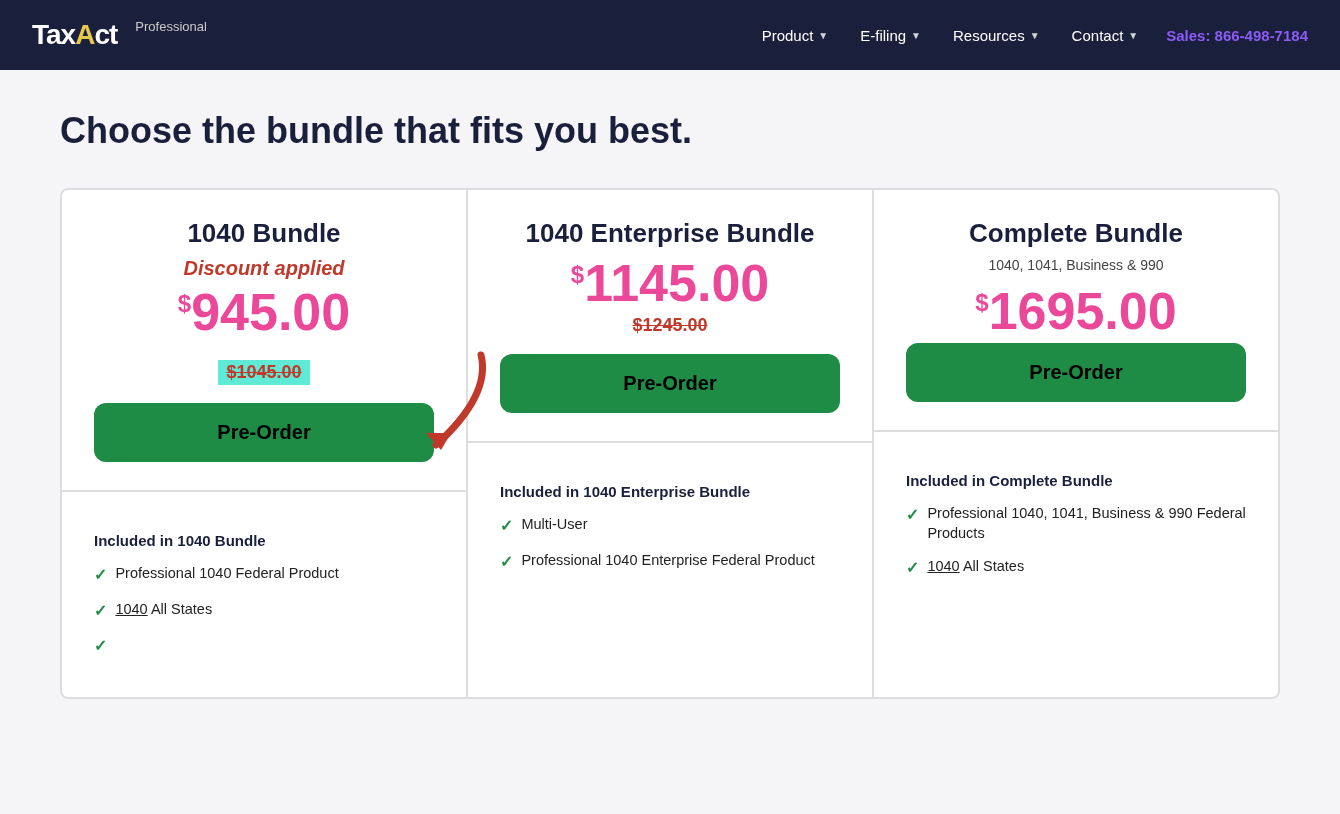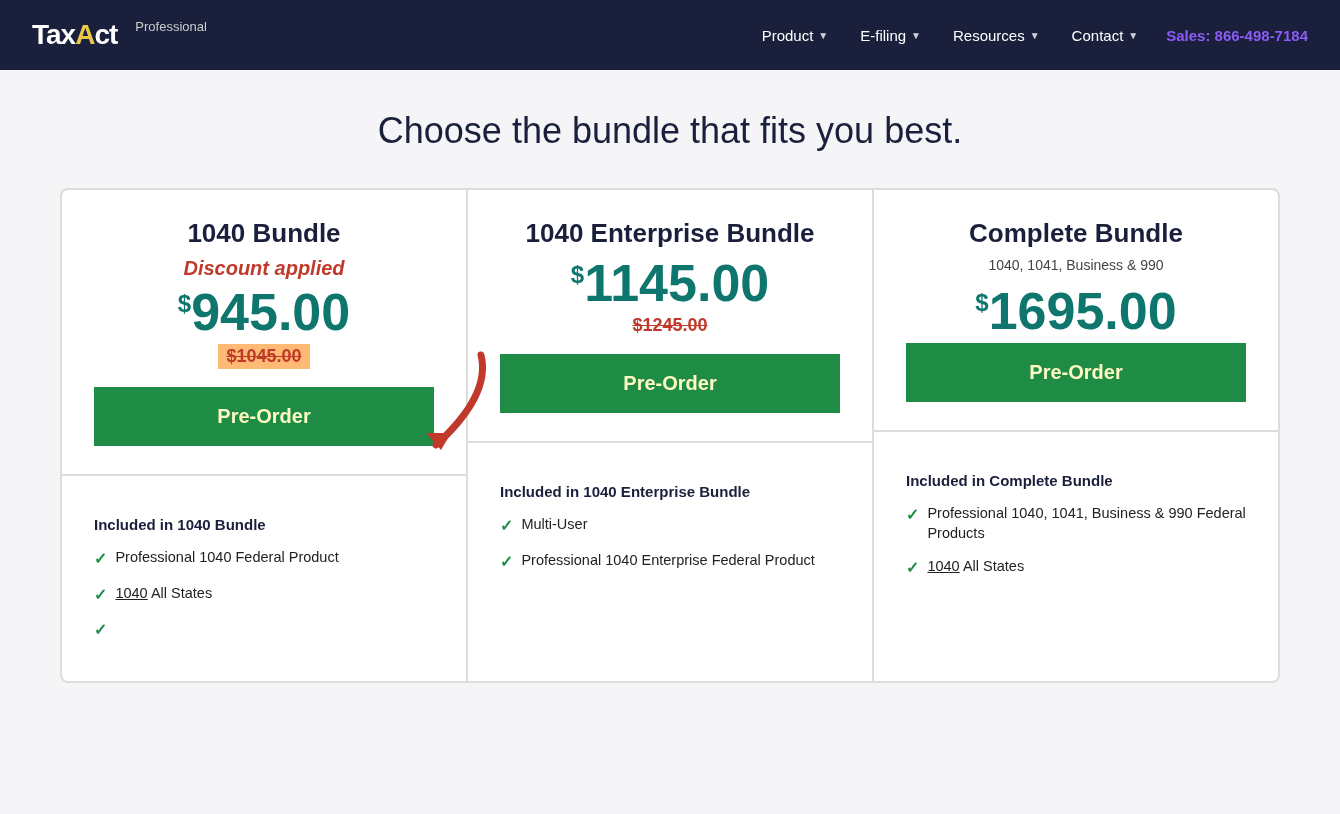--- a/index.html
+++ b/index.html
@@ -59,23 +59,23 @@
       font-weight: 700;
       margin-left: 16px;
       white-space: nowrap;
     }
 
     
     .main-content {
       padding: 40px 60px 40px;
     }
     .page-title {
-      text-align: center;
+      text-align: left;
       font-size: 36px;
-      font-weight: 400;
+      font-weight: 700;
       color: #1a1f3c;
       margin-bottom: 36px;
     }
 
     
     .bundles {
       display: flex;
       gap: 0;
       border: 2px solid #ddd;
       border-radius: 8px;
@@ -109,21 +109,21 @@
       color: #c0392b;
       font-style: italic;
       font-size: 20px;
       font-weight: 700;
       text-align: center;
       margin-bottom: 6px;
     }
     .price-current {
       font-size: 52px;
       font-weight: 900;
-      color: #0f766e;
+      color: #ec4899;
       text-align: center;
       line-height: 1;
       margin-bottom: 6px;
     }
     .price-current sup {
       font-size: 24px;
       vertical-align: super;
       font-weight: 900;
     }
     .price-old-wrapper {
@@ -131,32 +131,33 @@
       margin-bottom: 18px;
     }
     .price-old {
       color: #c0392b;
       font-size: 18px;
       font-weight: 700;
       text-decoration: line-through;
       display: inline-block;
     }
     .price-old.highlighted {
-      background: #fdba74;
+      background: #5eead4;
       padding: 2px 8px;
+      margin-top: 16px;
     }
     .preorder-btn {
       display: block;
       width: 100%;
       background: #1e8c45;
-      color: #fef9c3;
+      color: #000000;
       font-size: 20px;
       font-weight: 700;
       border: none;
-      border-radius: 0;
+      border-radius: 12px;
       padding: 18px 16px;
       cursor: pointer;
       text-align: center;
       margin-bottom: 28px;
     }
 
     .included-title {
       font-size: 15px;
       font-weight: 900;
       color: #1a1f3c;

